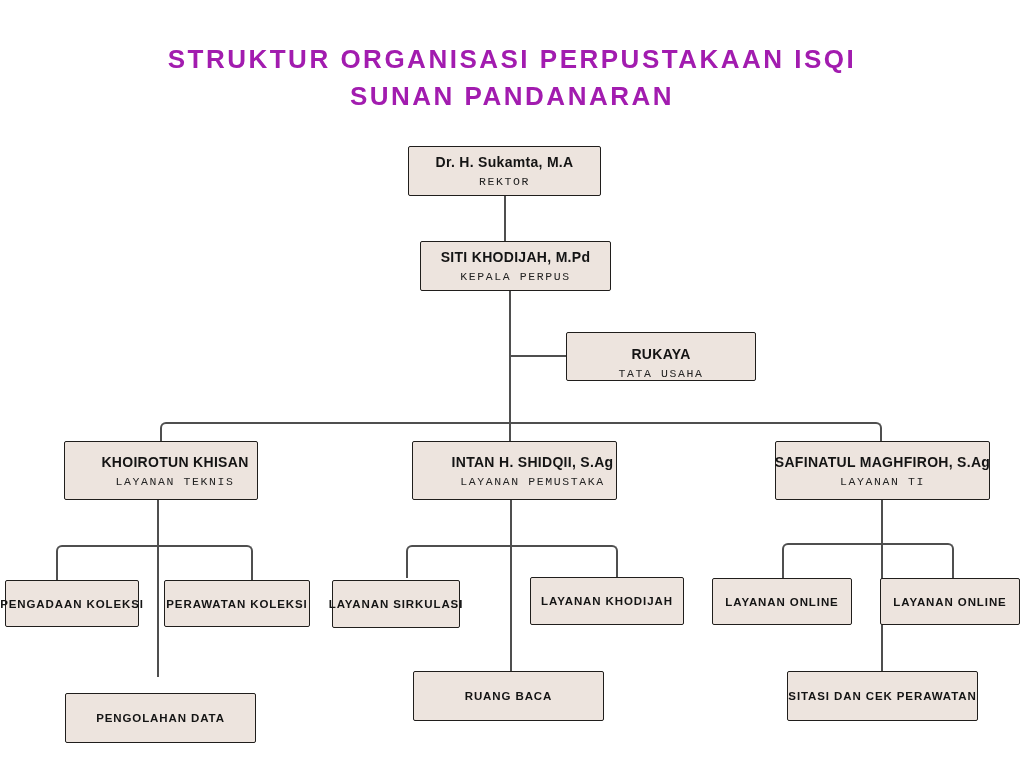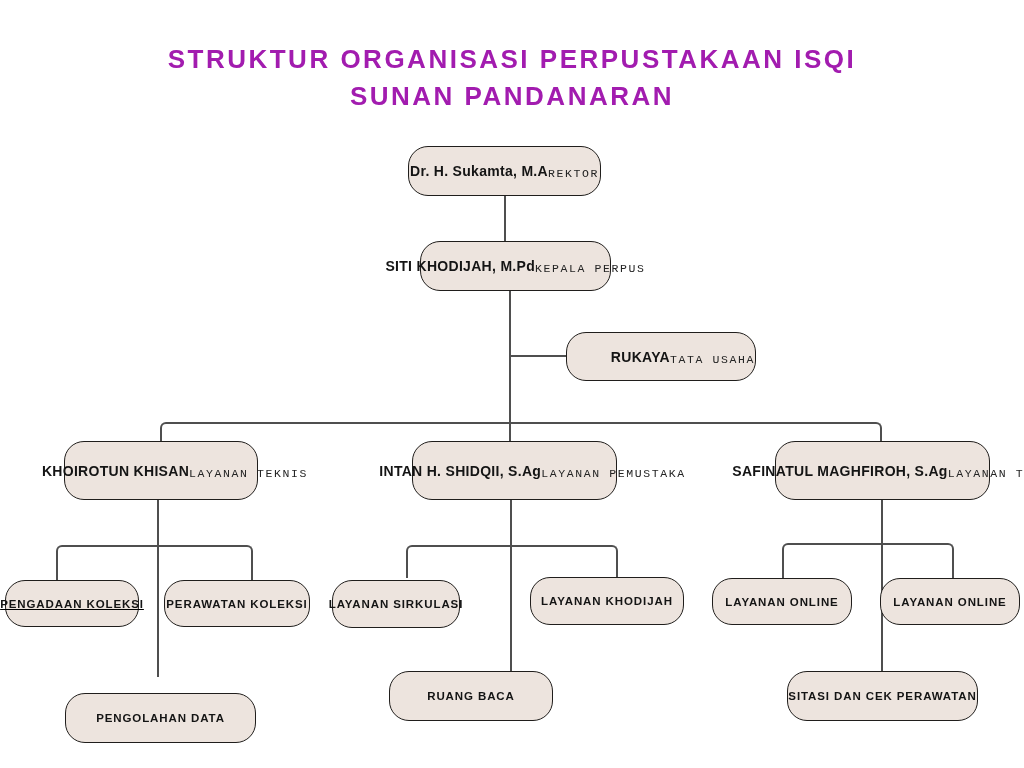--- a/index.html
+++ b/index.html
@@ -54,24 +54,24 @@
   .c-trunk-mid    { left: 510px; top: 500px; width: 2px;  height: 172px; }
   .c-bracket-mid  { left: 406px; top: 545px; width: 212px; height: 33px; }
   .c-trunk-right  { left: 881px; top: 500px; width: 2px;  height: 172px; }
   .c-bracket-right{ left: 782px; top: 543px; width: 172px; height: 36px; }
 
   
   .node {
     position: absolute;
     background: #ede4de;
     border: 1.5px solid #201e1c;
-    border-radius: 20px;
+    border-radius: 2px;
     box-sizing: border-box;
     display: flex;
-    flex-direction: row;
+    flex-direction: column;
     align-items: center;
     justify-content: center;
     text-align: center;
   }
   .node-name {
     font-weight: bold;
     font-size: 14px;
     letter-spacing: 0.3px;
     color: #141414;
     white-space: nowrap;
@@ -92,28 +92,28 @@
     color: #141414;
     white-space: nowrap;
   }
 
   .n-rektor    { left: 408px; top: 146px; width: 193px; height: 50px; }
   .n-kepala    { left: 420px; top: 241px; width: 191px; height: 50px; }
   .n-rukaya    { left: 566px; top: 332px; width: 190px; height: 49px; justify-content: flex-end; }
   .n-teknis    { left: 64px;  top: 441px; width: 194px; height: 59px; padding-left: 28px; }
   .n-pemustaka { left: 412px; top: 441px; width: 205px; height: 59px; padding-left: 36px; }
   .n-ti        { left: 775px; top: 441px; width: 215px; height: 59px; }
-  .n-pengadaan { left: 5px;   top: 580px; width: 134px; height: 47px; text-decoration: underline; }
+  .n-pengadaan { left: 5px;   top: 580px; width: 134px; height: 47px; }
   .n-perawatan { left: 164px; top: 580px; width: 146px; height: 47px; }
   .n-sirkulasi { left: 332px; top: 580px; width: 128px; height: 48px; }
   .n-referensi { left: 530px; top: 577px; width: 154px; height: 48px; }
   .n-online1   { left: 712px; top: 578px; width: 140px; height: 47px; }
   .n-online2   { left: 880px; top: 578px; width: 140px; height: 47px; }
   .n-pengolahan{ left: 65px;  top: 676px; width: 191px; height: 50px; margin-top: 17px; }
-  .n-ruangbaca { left: 389px; top: 671px; width: 164px; height: 50px; }
+  .n-ruangbaca { left: 413px; top: 671px; width: 191px; height: 50px; }
   .n-sitasi    { left: 787px; top: 671px; width: 191px; height: 50px; }
 </style>
 </head>
 <body>
 
 <div class="canvas">
 
   <h1 class="title"><span>STRUKTUR ORGANISASI PERPUSTAKAAN ISQI</span><br><span>SUNAN PANDANARAN</span></h1>
 
   <div class="line c-trunk-1"></div>

